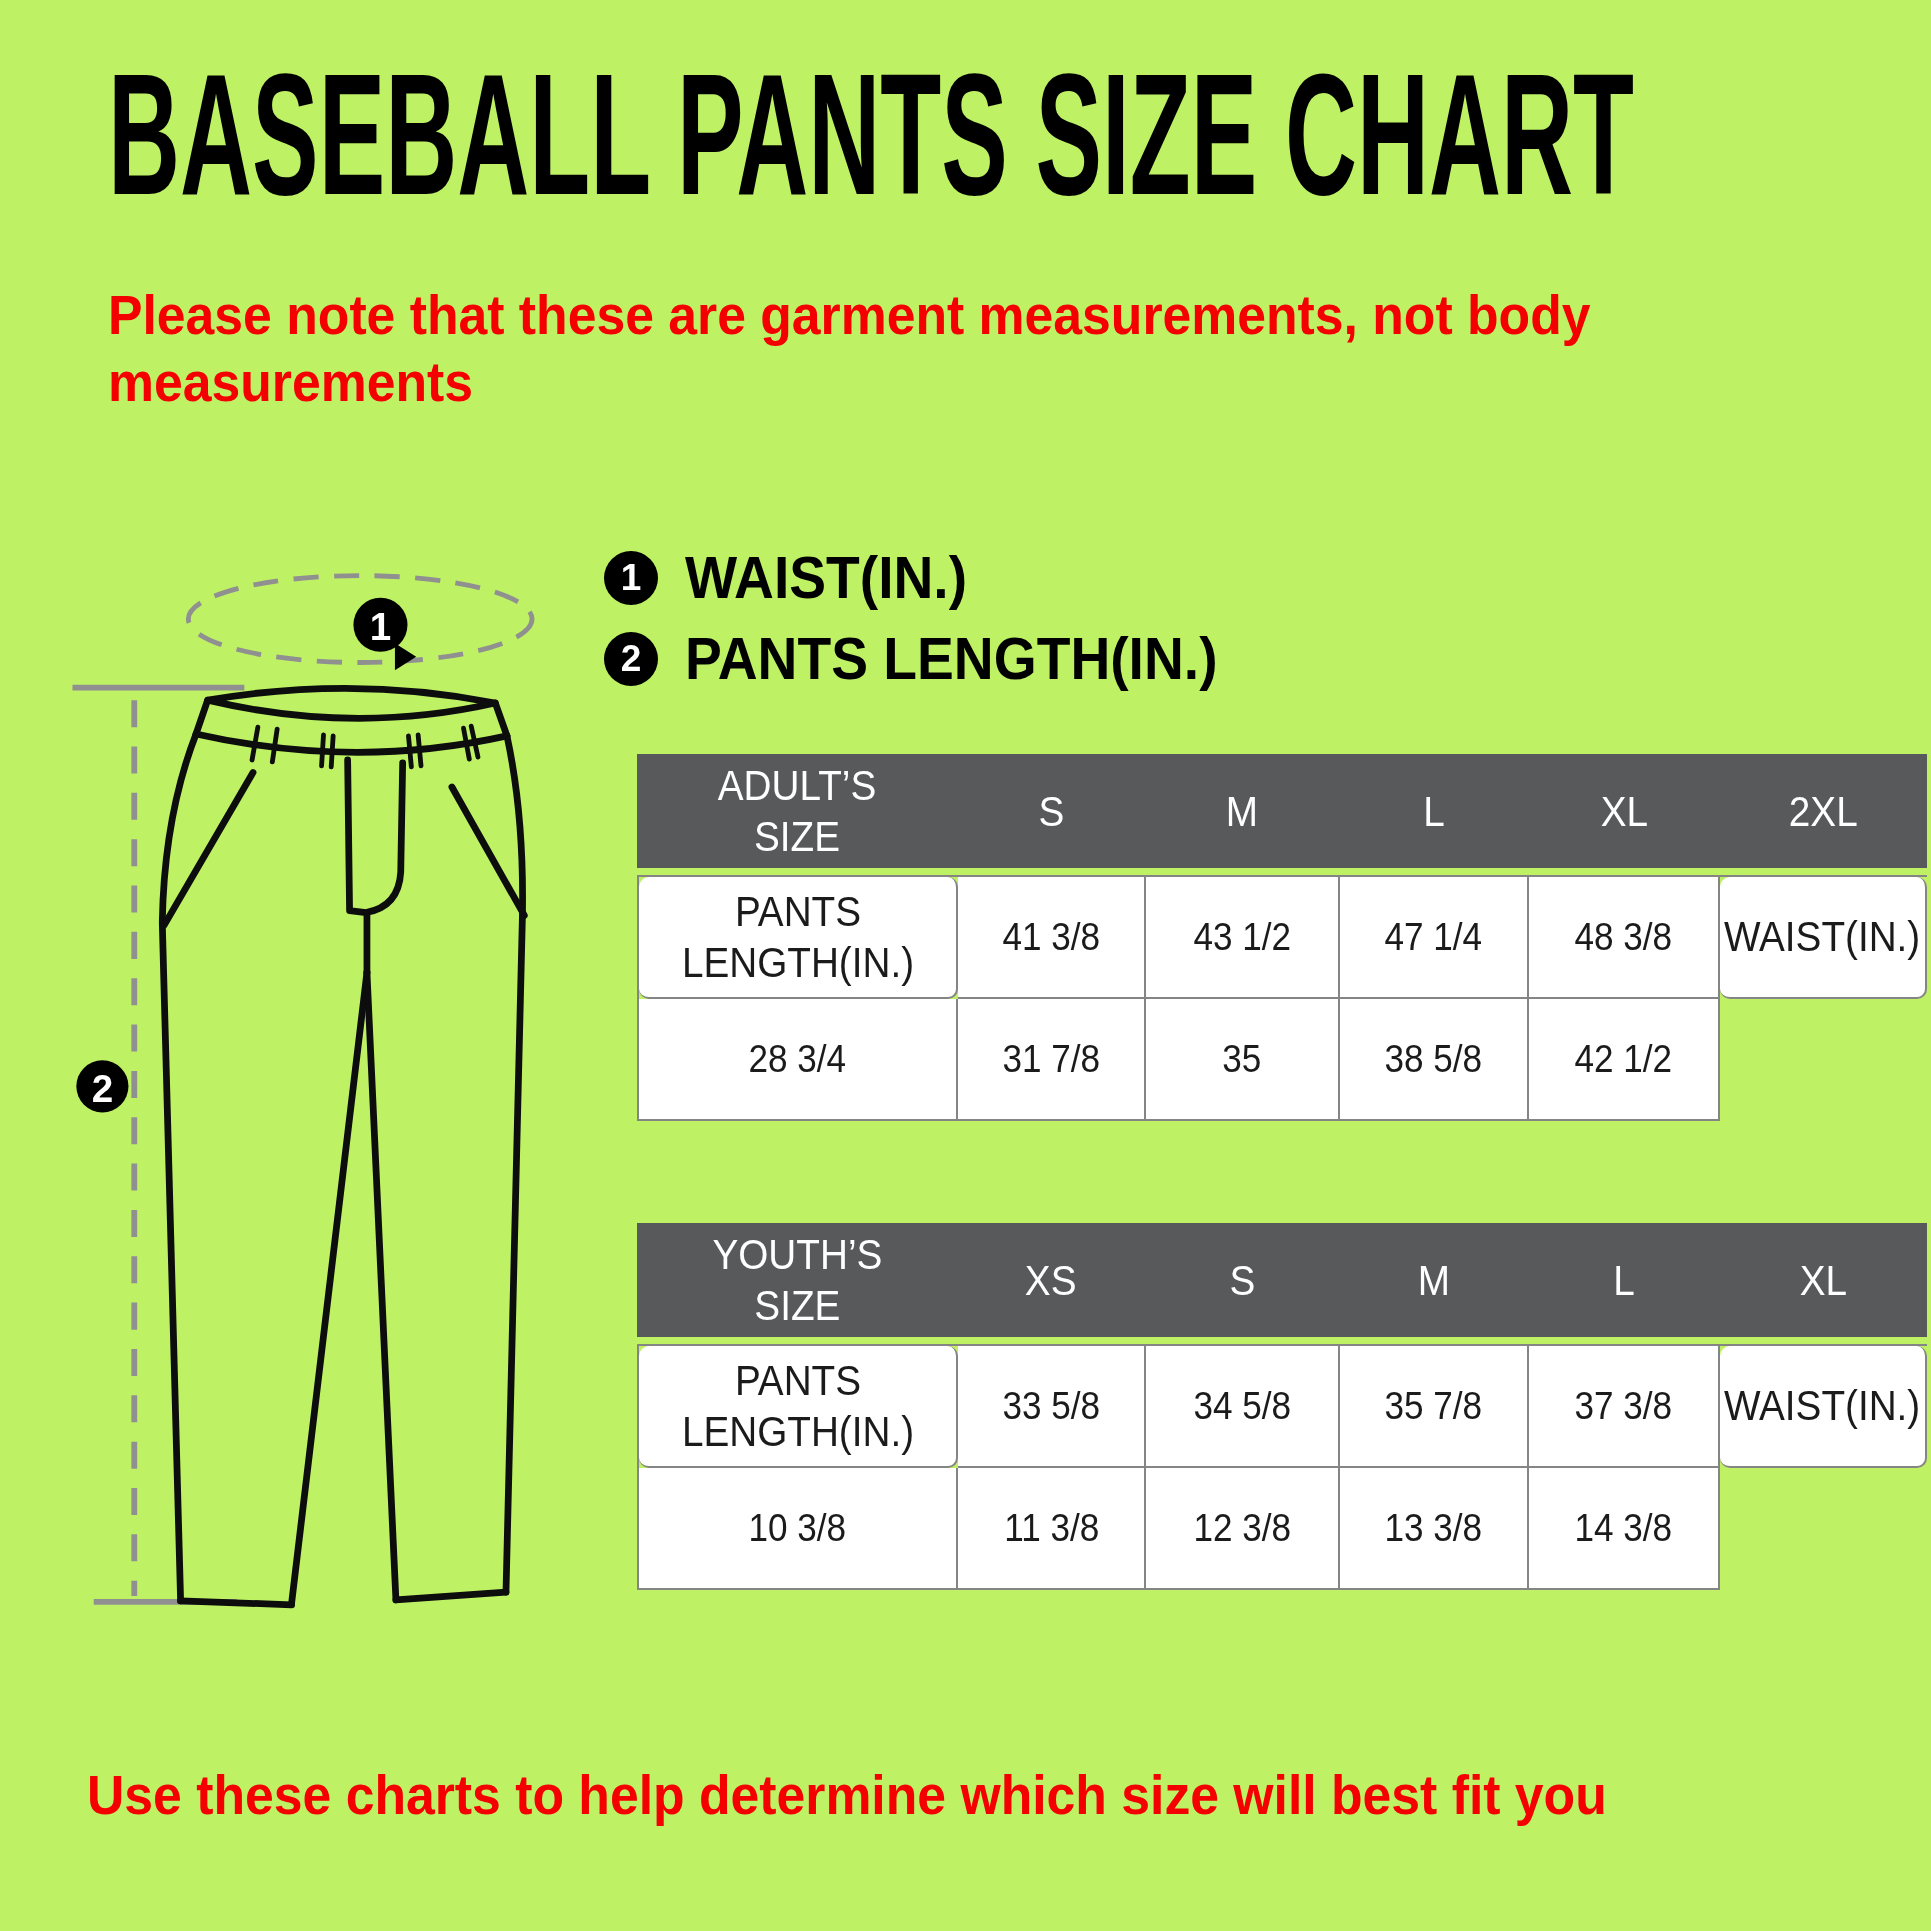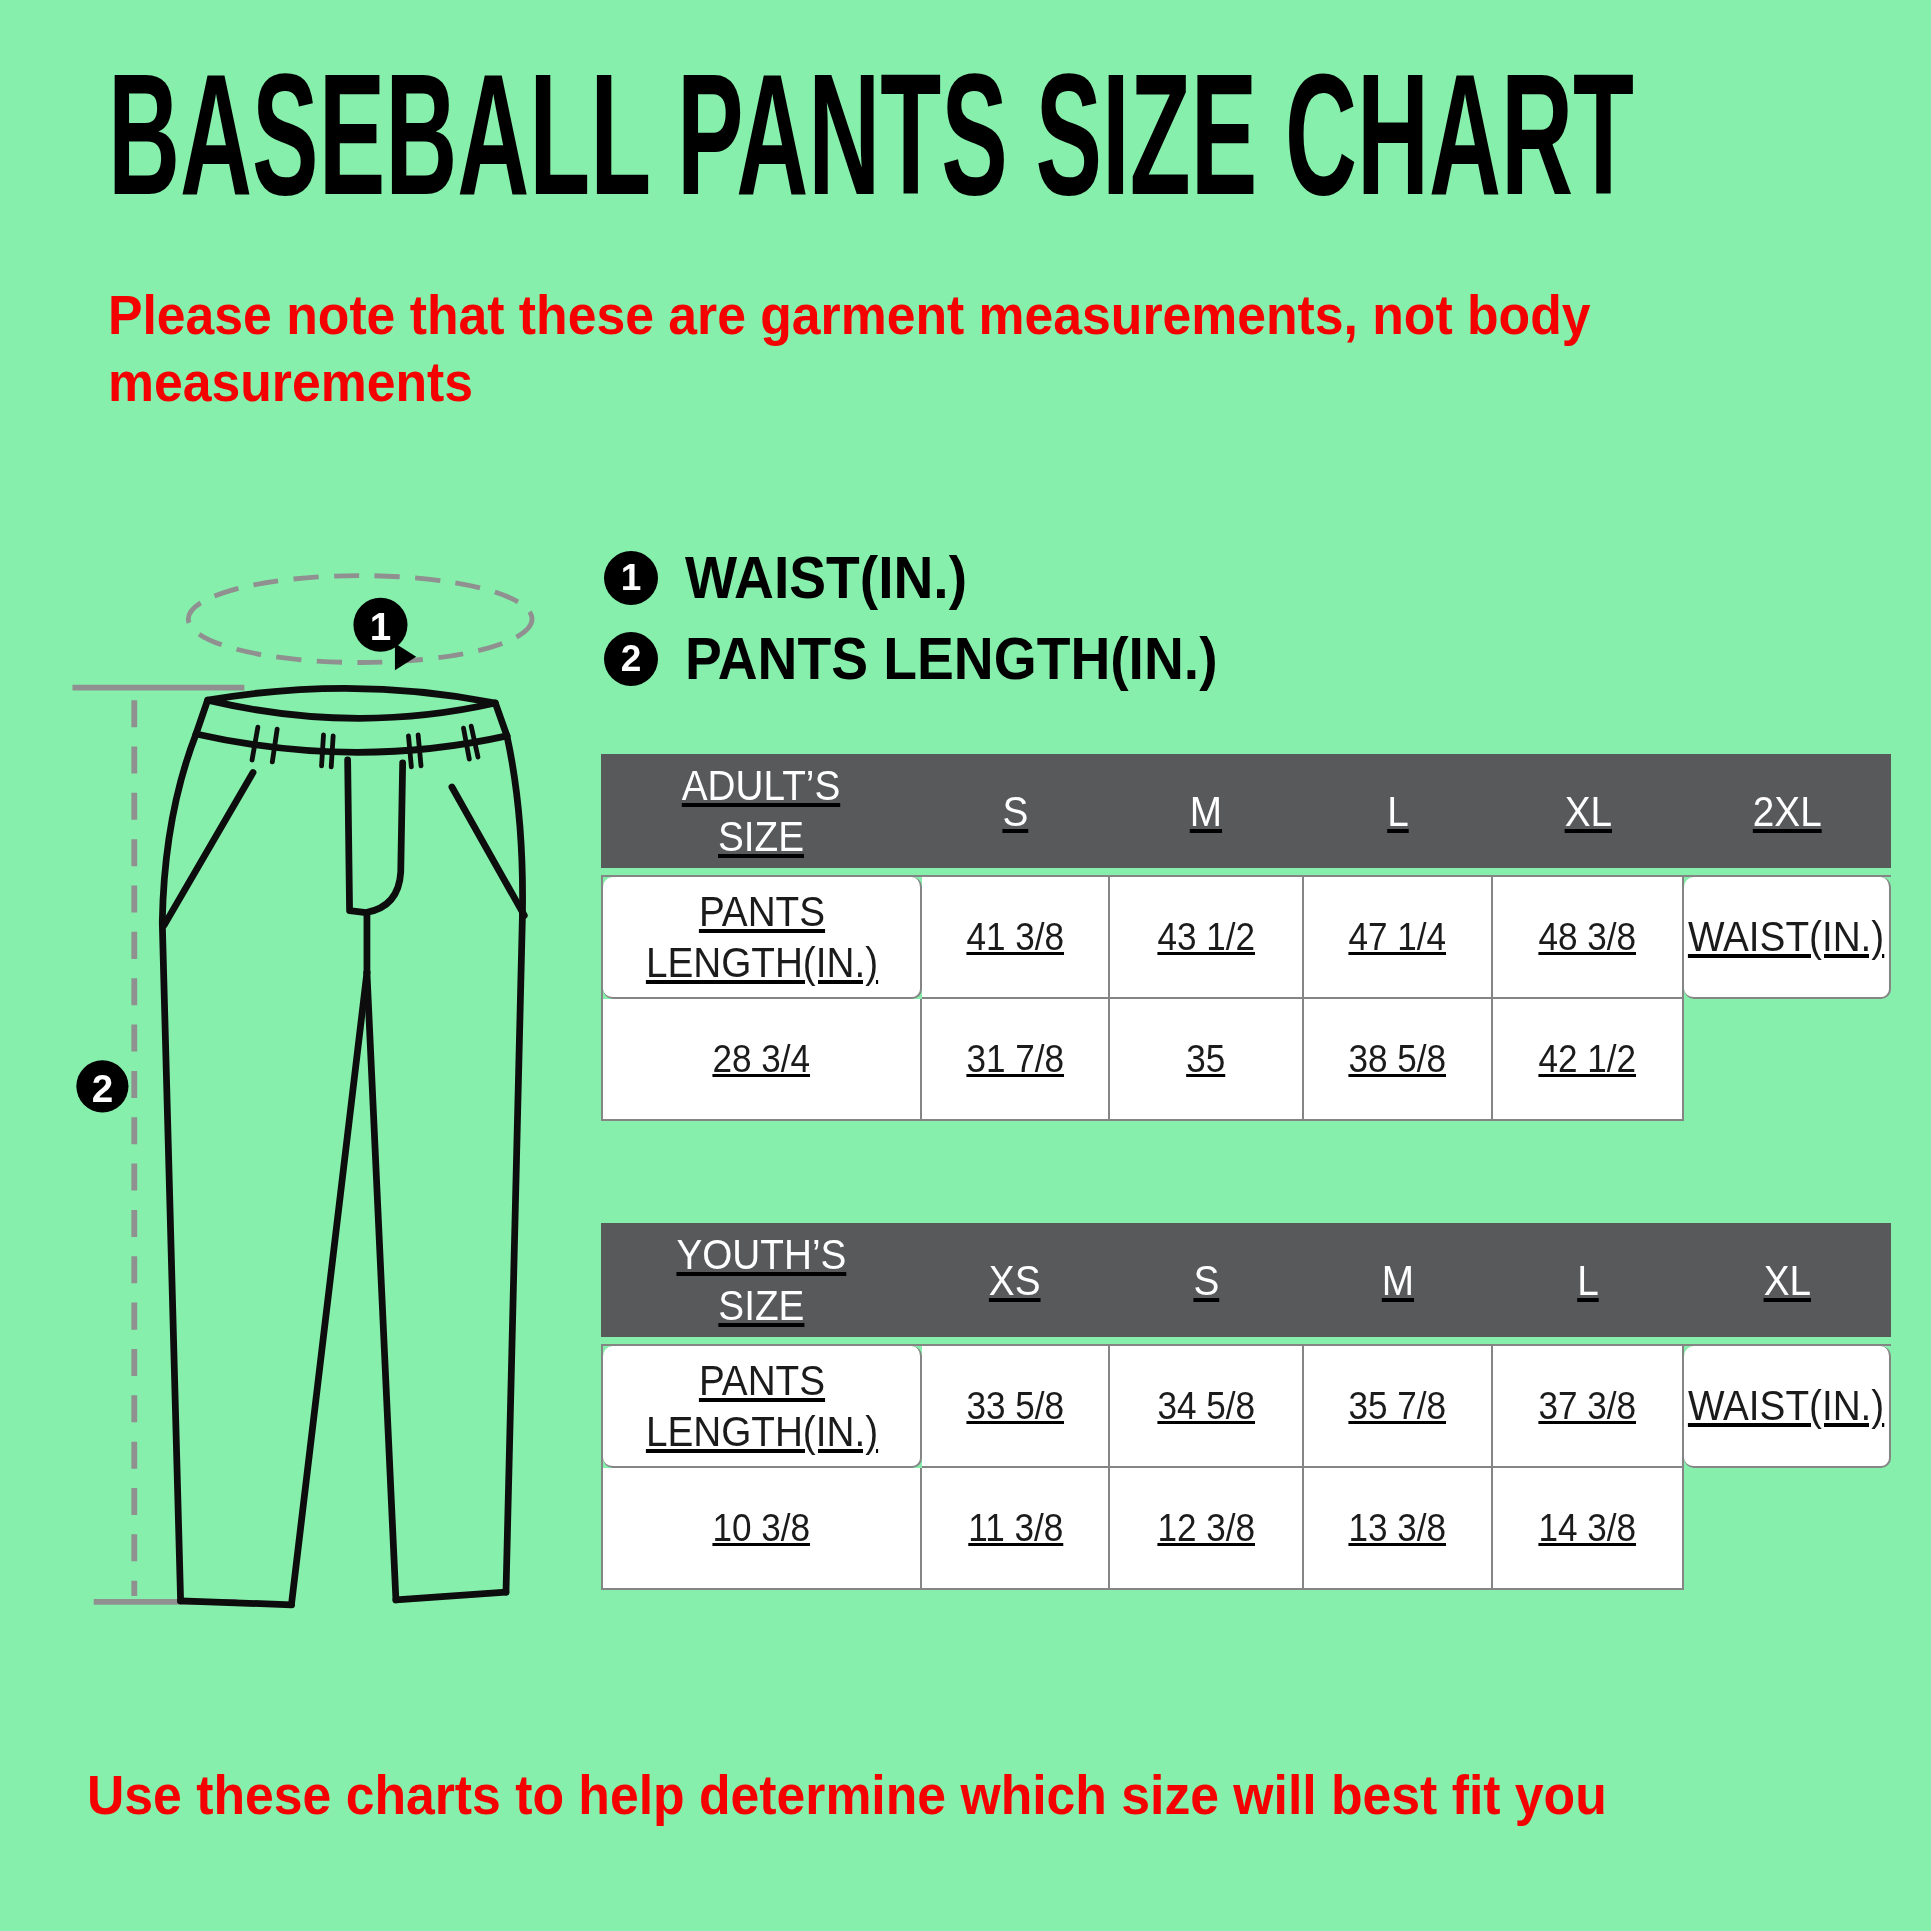--- a/index.html
+++ b/index.html
@@ -1,18 +1,18 @@
 <!DOCTYPE html>
 <html><head>
 <meta charset="utf-8">
 <style>
   * { margin:0; padding:0; box-sizing:border-box; }
   html,body { background:#ffffff; }
   body { font-family:"Liberation Sans", sans-serif; }
-  .page { position:relative; width:1931px; height:1931px; background:#86efac; overflow:hidden; }
+  .page { position:relative; width:1931px; height:1931px; background:#bef264; overflow:hidden; }
 
   
   .title { position:absolute; left:108px; top:48px; font-size:172px; font-weight:900;
            line-height:1; color:#000; white-space:nowrap;
            transform:scaleX(0.58); transform-origin:0 50%; letter-spacing:0px; }
 
   
   .note { position:absolute; left:108px; top:282px; font-size:55px; font-weight:700;
           color:#f40000; line-height:67px; transform:scaleX(0.94); transform-origin:0 0; }
   .footer-note { position:absolute; left:87px; top:1762px; font-size:55px; font-weight:700;
@@ -24,21 +24,21 @@
   .legend-badge { width:54px; height:54px; border-radius:50%; background:#000; color:#fff;
                   display:flex; align-items:center; justify-content:center;
                   font-size:37px; font-weight:700; flex:0 0 54px; }
   .legend-label { font-size:60px; font-weight:800; color:#000; white-space:nowrap;
                   transform:scaleX(0.92); transform-origin:0 50%; }
 
   
   .diagram { position:absolute; left:53px; top:536px; width:541px; height:1091px; }
 
   
-  .size-table { position:absolute; left:601px; width:1290px;text-decoration:underline; }
+  .size-table { position:absolute; left:637px; width:1290px; }
   .size-table.adult { top:754px; }
   .size-table.youth { top:1223px; }
   .st-header { display:grid; grid-template-columns:24.8% 14.6% 15% 14.7% 14.8% 16.1%;
                height:114px; background:#58595b; }
   .hc { display:flex; align-items:center; justify-content:center; color:#fff;
         font-size:43px; text-align:center; }
   .st-body { display:grid; grid-template-columns:24.8% 14.6% 15% 14.7% 14.8% 16.1%;
              margin-top:6.8px; border-top:2.9px solid #858585; border-left:2.9px solid #858585; }
   .bc { height:122px; background:#fff; border-right:2.9px solid #858585; border-bottom:2.9px solid #858585;
         display:flex; align-items:center; justify-content:center; color:#1b1b1b; text-align:center; }

